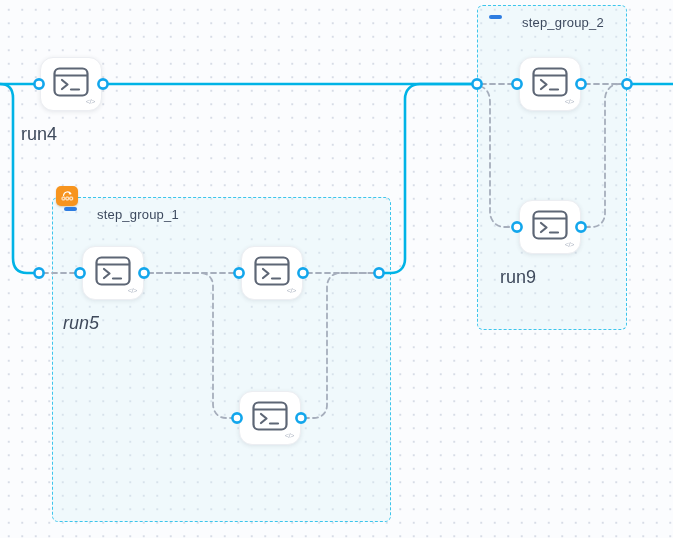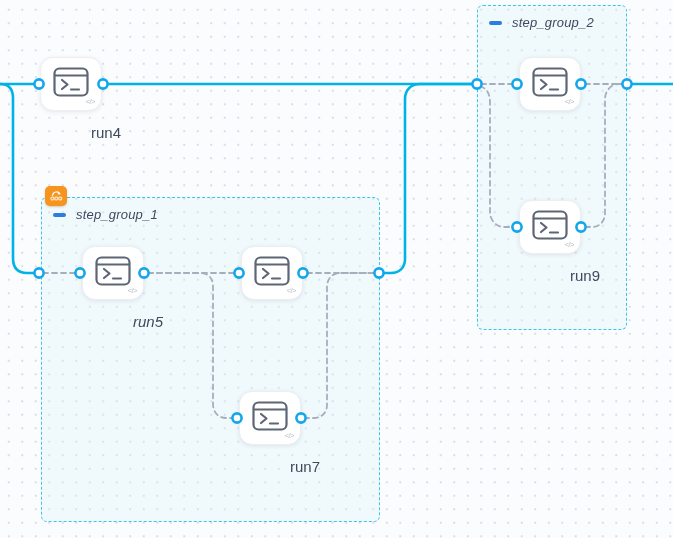--- a/index.html
+++ b/index.html
@@ -17,21 +17,21 @@
   
   .group{
     position:absolute;
     border:1px dashed #3cc5ec;
     border-radius:6px;
     background:rgba(216,241,250,0.30);
     box-sizing:border-box;
   }
   .group-label{
     position:absolute;left:11px;top:9px;
-    display:flex;align-items:center;gap:10px;font-style:italic;
+    display:flex;align-items:flex-start;gap:20px;
   }
   .collapse-btn{
     width:13px;height:4px;border-radius:2px;
     background:#2d7de1;cursor:pointer;flex:0 0 auto;
   }
   .group-name{
     font-size:13px;font-weight:500;color:#3d4a5f;letter-spacing:.2px;
     white-space:nowrap;
   }
   .group-badge{
@@ -48,34 +48,34 @@
     box-shadow:0 1px 4px rgba(40,50,70,.10);
     box-sizing:border-box;cursor:pointer;
   }
   .node .term{position:absolute;left:50%;top:9px;transform:translateX(-50%);}
   .node .code-badge{
     position:absolute;right:6px;bottom:4px;
     font-size:7.5px;color:#b4bbc7;letter-spacing:-.5px;
     font-family:"Liberation Sans",sans-serif;
   }
   .node-label{
-    position:absolute;width:100px;text-align:right;
-    font-size:15px;color:#3f4a5c;
+    position:absolute;width:100px;text-align:left;
+    font-size:18px;color:#3f4a5c;
   }
   svg.overlay{position:absolute;left:0;top:0;pointer-events:none;}
   .edge{stroke:#00b3e6;stroke-width:2.6;fill:none;stroke-linecap:round;}
   .dep{stroke:#a6aebc;stroke-width:1.8;fill:none;stroke-dasharray:5 4;stroke-linecap:round;}
   .port{fill:#ffffff;stroke:#12a6ec;stroke-width:2.6;}
 </style>
 </head>
 <body>
 
 <div id="canvas">
 
-  <div class="group" style="left:41px;top:197px;width:339px;height:325px;">
+  <div class="group" style="left:52px;top:197px;width:339px;height:325px;">
     <div class="group-badge">
       <svg width="15" height="14" viewBox="0 0 20 19">
         <path d="M4.6,8.6 A5.4,5.4 0 0 1 14.6,6.6" fill="none" stroke="#ffffff" stroke-width="1.6" stroke-linecap="round"></path>
         <path d="M12.8,3.6 L15.1,6.9 L11.6,7.6 Z" fill="#ffffff"></path>
         <rect x="2.6" y="11" width="3.8" height="3.8" rx="0.7" fill="none" stroke="#ffffff" stroke-width="1.3"></rect>
         <rect x="7.9" y="11" width="3.8" height="3.8" rx="0.7" fill="none" stroke="#ffffff" stroke-width="1.3"></rect>
         <rect x="13.2" y="11" width="3.8" height="3.8" rx="0.7" fill="none" stroke="#ffffff" stroke-width="1.3"></rect>
       </svg>
     </div>
     <div class="group-label">
@@ -152,21 +152,20 @@
     <span class="term">
       <svg width="36" height="30" viewBox="0 0 36 30">
         <rect x="1.5" y="1.5" width="33" height="27" rx="5" fill="none" stroke="#5d6675" stroke-width="2.2"></rect>
         <line x1="1.5" y1="8.5" x2="34.5" y2="8.5" stroke="#5d6675" stroke-width="2"></line>
         <polyline points="9,13 14.5,17.5 9,22" fill="none" stroke="#5d6675" stroke-width="2.2" stroke-linecap="round" stroke-linejoin="round"></polyline>
         <line x1="18" y1="22.5" x2="26" y2="22.5" stroke="#5d6675" stroke-width="2.2" stroke-linecap="round"></line>
       </svg>
     </span>
     <span class="code-badge">&lt;/&gt;</span>
   </div>
-  <div class="node-label" style="left:220px;top:458px;">run7</div>
 
   <div class="node" style="left:519px;top:57px;">
     <span class="term">
       <svg width="36" height="30" viewBox="0 0 36 30">
         <rect x="1.5" y="1.5" width="33" height="27" rx="5" fill="none" stroke="#5d6675" stroke-width="2.2"></rect>
         <line x1="1.5" y1="8.5" x2="34.5" y2="8.5" stroke="#5d6675" stroke-width="2"></line>
         <polyline points="9,13 14.5,17.5 9,22" fill="none" stroke="#5d6675" stroke-width="2.2" stroke-linecap="round" stroke-linejoin="round"></polyline>
         <line x1="18" y1="22.5" x2="26" y2="22.5" stroke="#5d6675" stroke-width="2.2" stroke-linecap="round"></line>
       </svg>
     </span>

